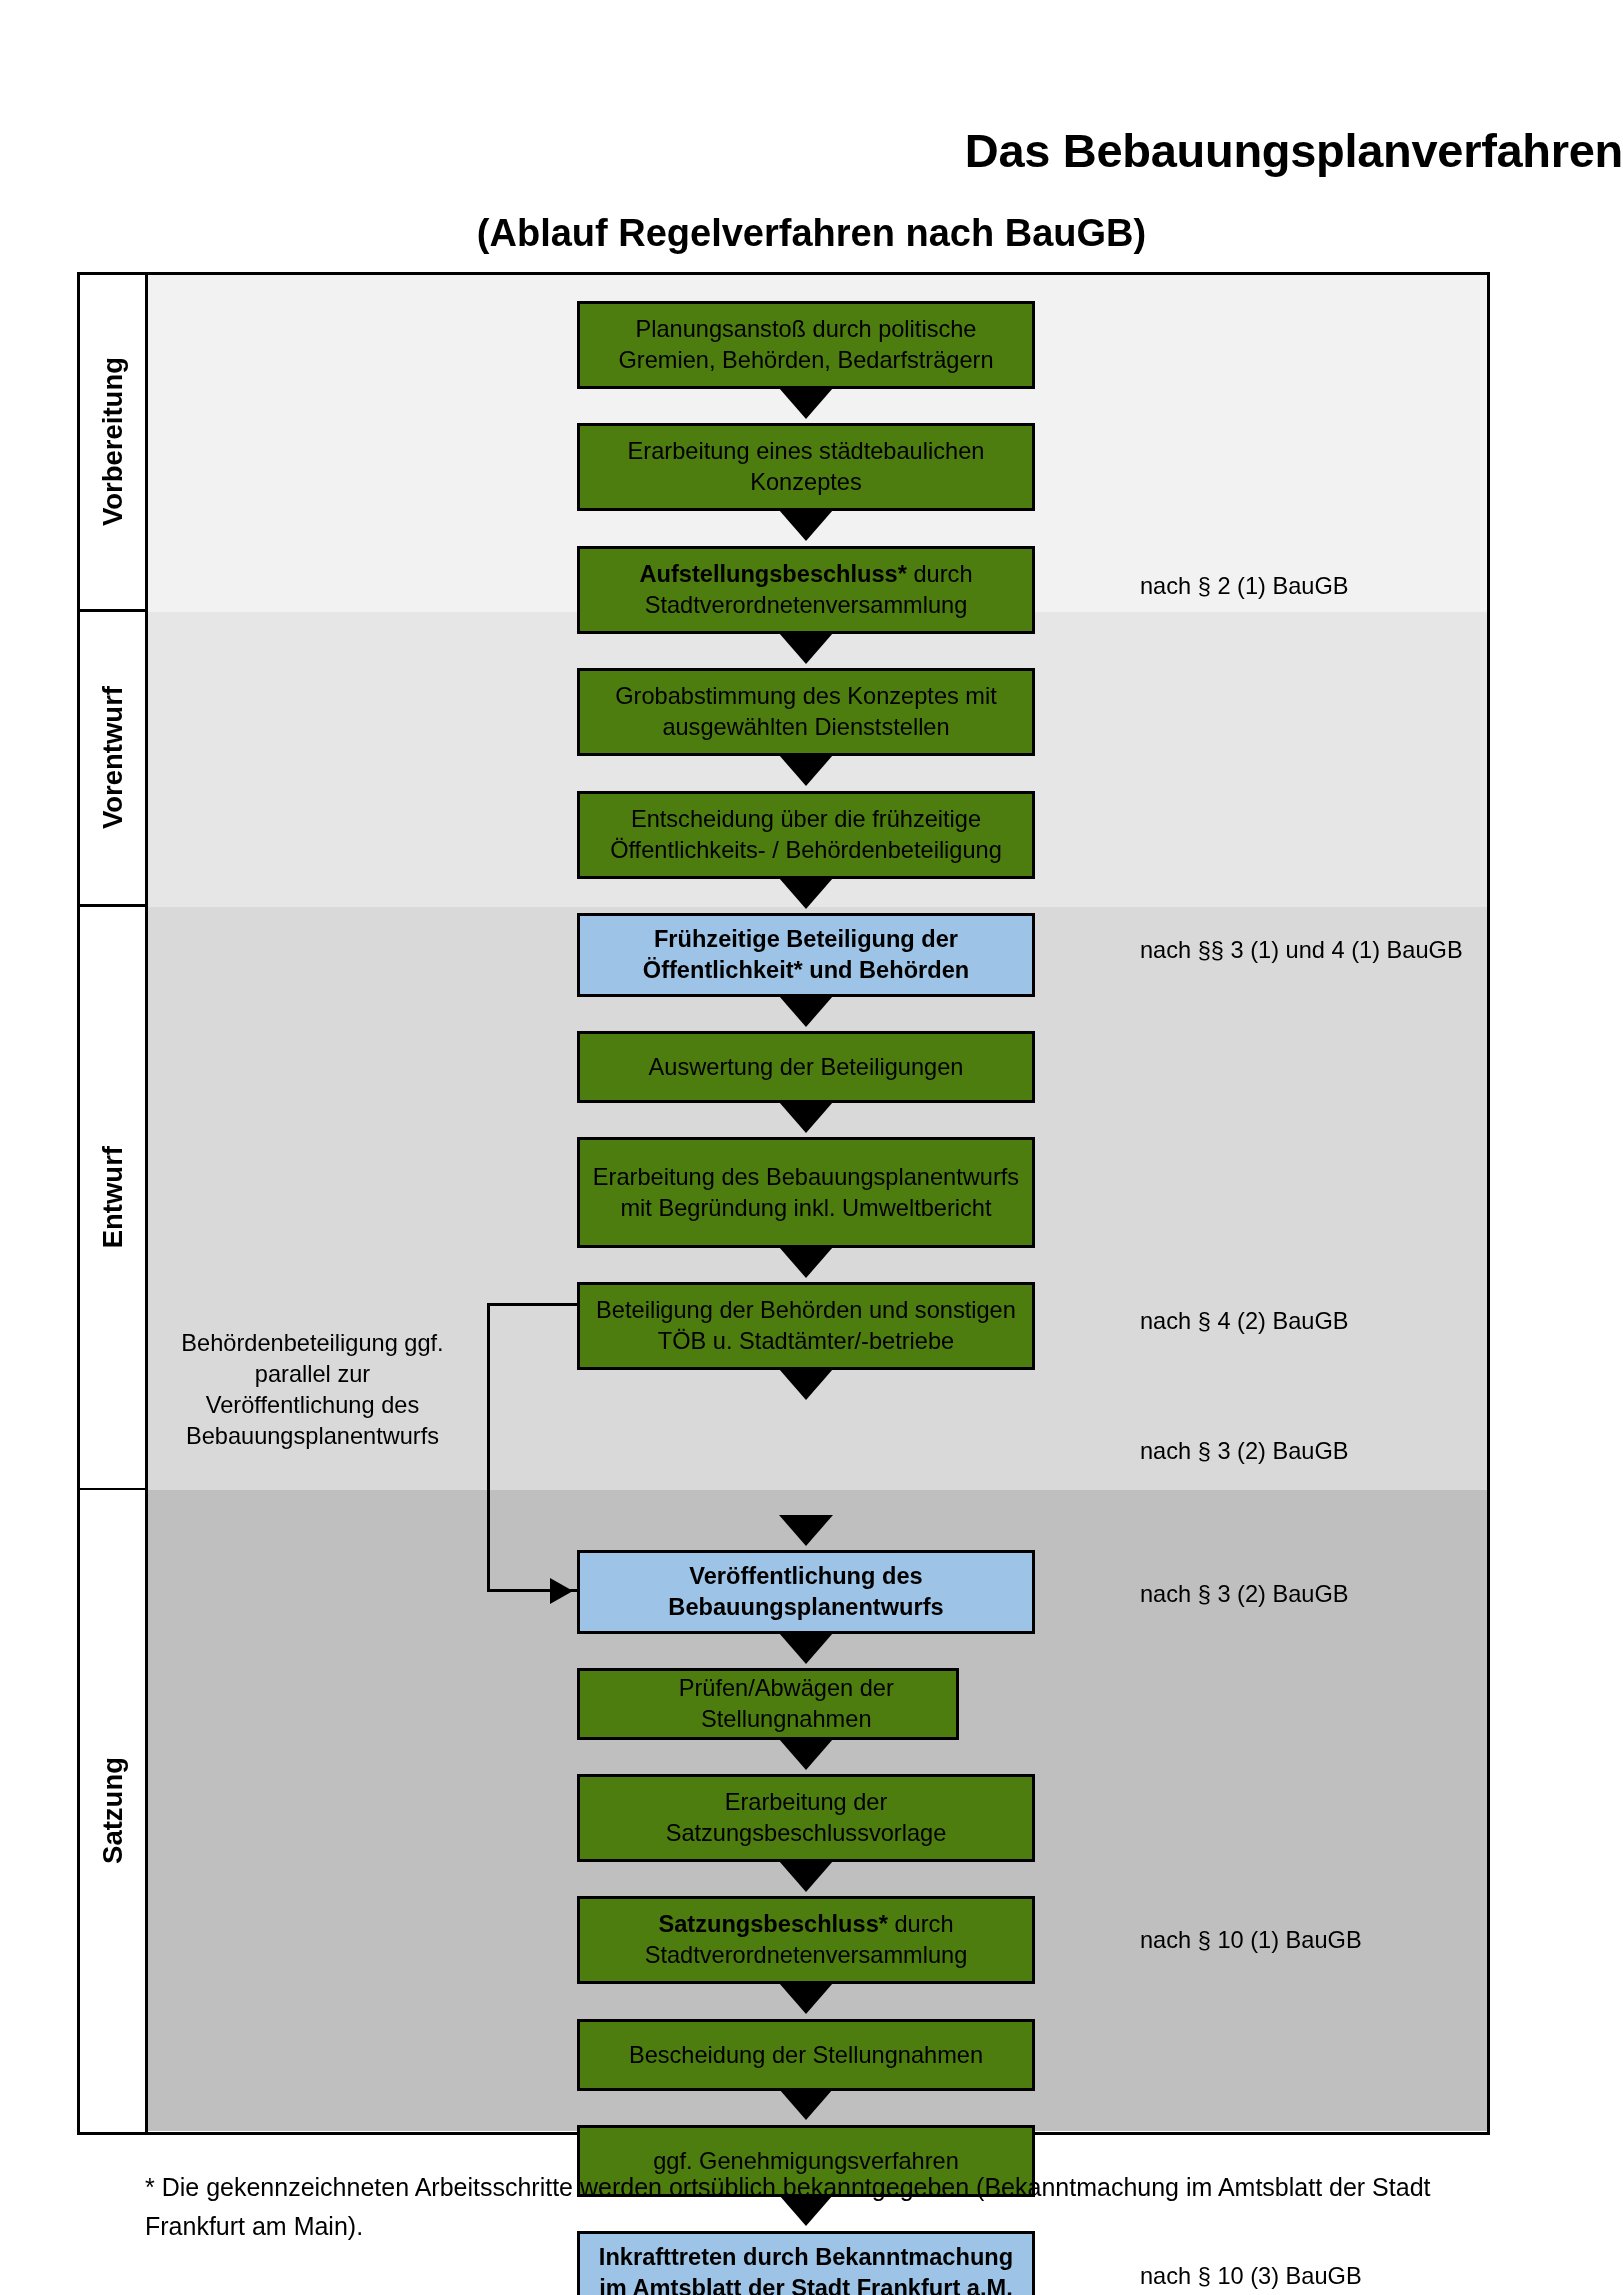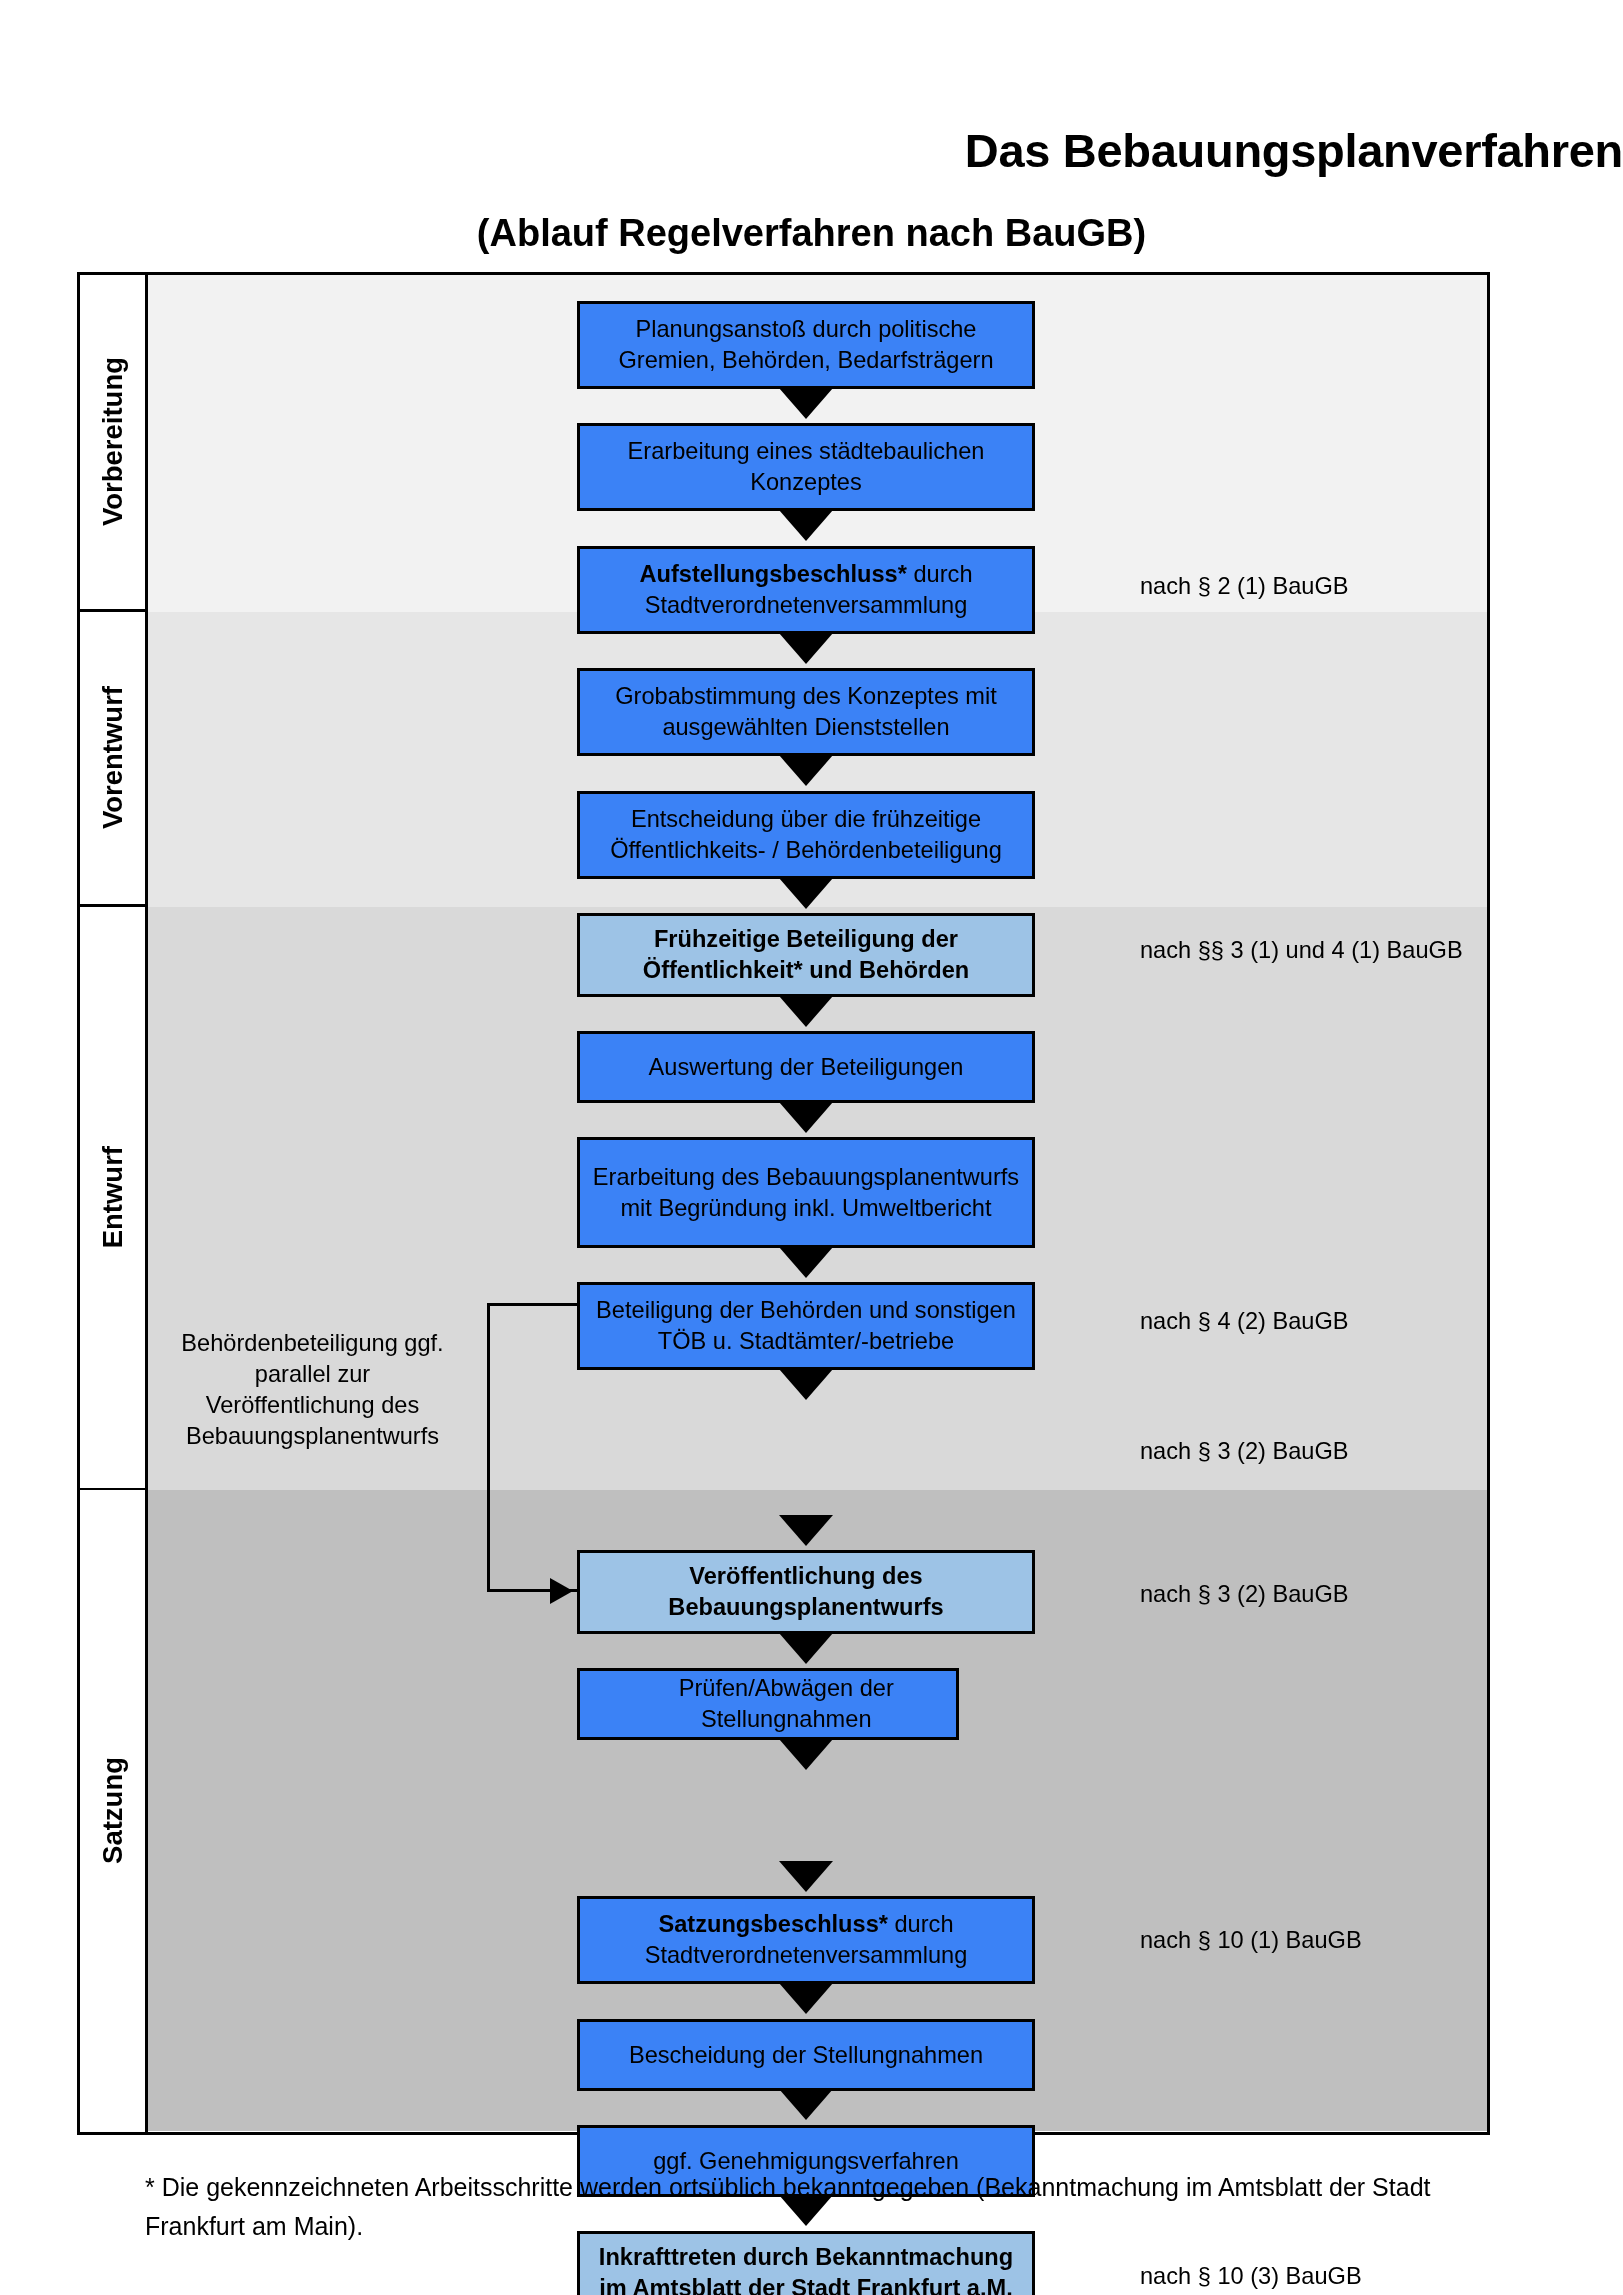--- a/index.html
+++ b/index.html
@@ -93,21 +93,21 @@
   .phase-cell.p0 { top: 0;      height: 337px;  }
   .phase-cell.p1 { top: 337px;  height: 295px;  }
   .phase-cell.p2 { top: 632px;  height: 584px;  }
   .phase-cell.p3 { top: 1215px; height: 641px;  }
 
   
   .fbox {
     position: absolute;
     box-sizing: border-box;
     border: 3.3px solid #000;
-    background: #3b82f6;
+    background: #4d7c0f;
     display: flex;
     align-items: center;
     justify-content: center;
     text-align: center;
     font-size: 23.6px;
     line-height: 1.30;
     padding: 2.6px 6.5px;
   }
   .fbox.blue { background: #9dc3e6; font-weight: bold; }
   .fbox b { font-weight: bold; }
@@ -247,20 +247,23 @@
   <div class="arrow" style="left:699px; top:1358px;"></div>
 
   <div class="bracket" style="left:407px; top:1028px; width:90px; height:289px;"></div>
   <div class="bracket-head" style="left:470px; top:1303px;"></div>
 
   <div class="fbox" style="left:497px; top:1393px; width:382px; height:72px;padding-left:43px;">
     <span>Prüfen/Abwägen der Stellungnahmen</span>
   </div>
   <div class="arrow" style="left:699px; top:1464px;"></div>
 
+  <div class="fbox" style="left:497px; top:1499px; width:458px; height:88px;">
+    <span>Erarbeitung der Satzungsbeschlussvorlage</span>
+  </div>
   <div class="arrow" style="left:699px; top:1586px;"></div>
 
   <div class="fbox" style="left:497px; top:1621px; width:458px; height:88px;">
     <span><b>Satzungsbeschluss*</b><span> durch Stadtverordnetenversammlung</span></span>
   </div>
   <div class="arrow" style="left:699px; top:1708px;"></div>
 
   <div class="fbox" style="left:497px; top:1744px; width:458px; height:72px;">
     <span>Bescheidung der Stellungnahmen</span>
   </div>

